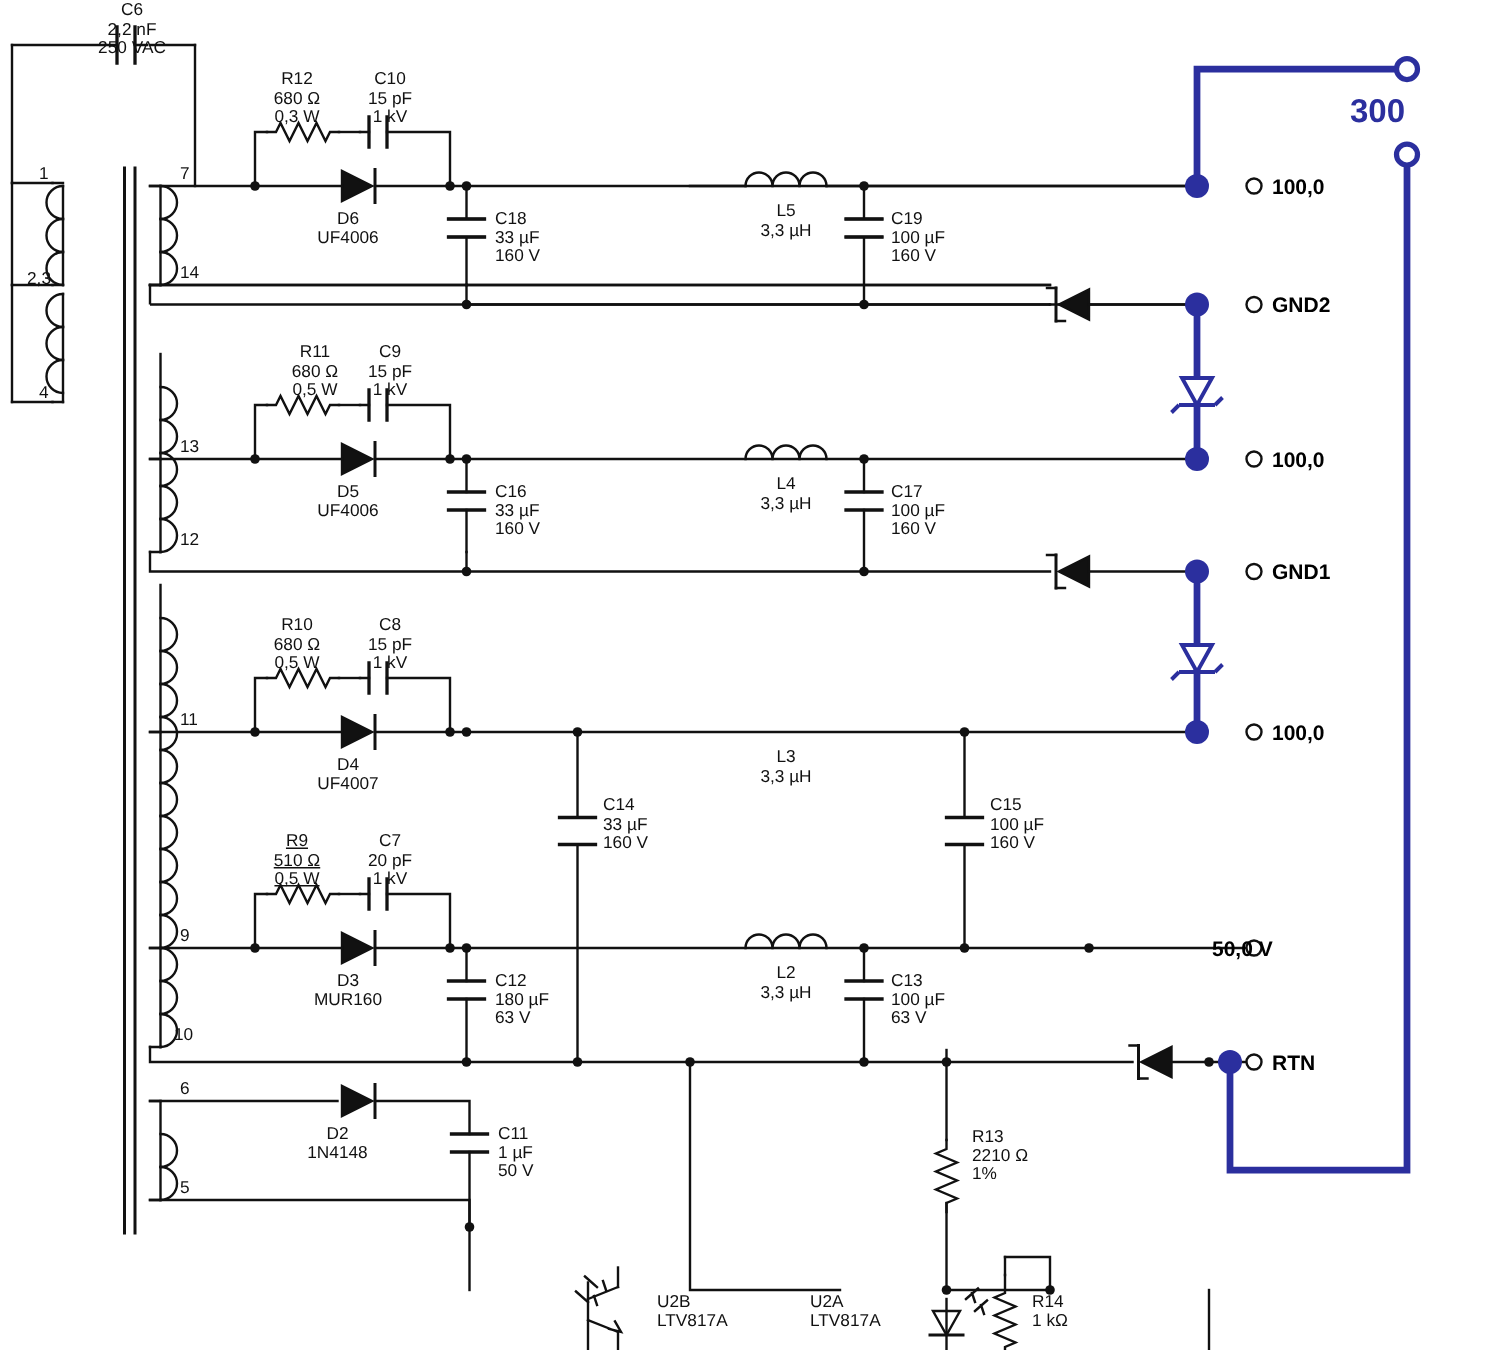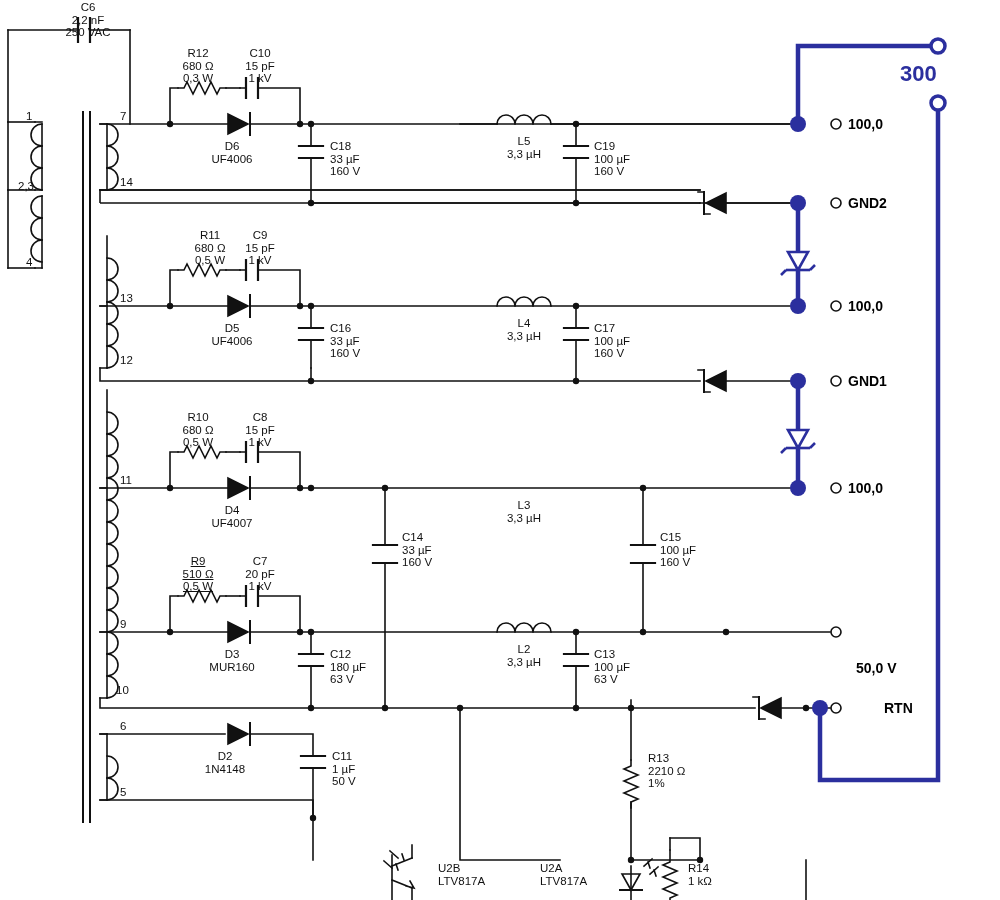--- a/index.html
+++ b/index.html
@@ -401,18 +401,18 @@
 <div class="pin" style="left:120px;top:618px;">9</div>
 <div class="pin" style="left:116px;top:684px;">10</div>
 <div class="pin" style="left:120px;top:720px;">6</div>
 <div class="pin" style="left:120px;top:786px;">5</div>
 
 <div class="out" style="left:848px;top:117px;">100,0</div>
 <div class="out" style="left:848px;top:196px;">GND2</div>
 <div class="out" style="left:848px;top:299px;">100,0</div>
 <div class="out" style="left:848px;top:374px;">GND1</div>
 <div class="out" style="left:848px;top:481px;">100,0</div>
-<div class="out" style="left:856px;top:625px;margin-top:36px;">50,0 V</div>
-<div class="out" style="left:848px;top:701px;margin-left:36px;">RTN</div>
+<div class="out" style="left:808px;top:625px;">50,0 V</div>
+<div class="out" style="left:848px;top:701px;">RTN</div>
 
 <div class="big" style="left:900px;top:62px;">300</div>
 
 </div>
 
 </body></html>

